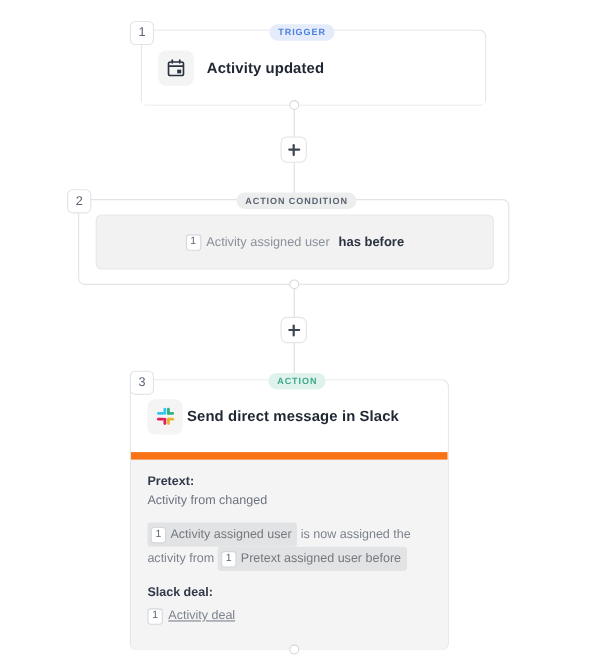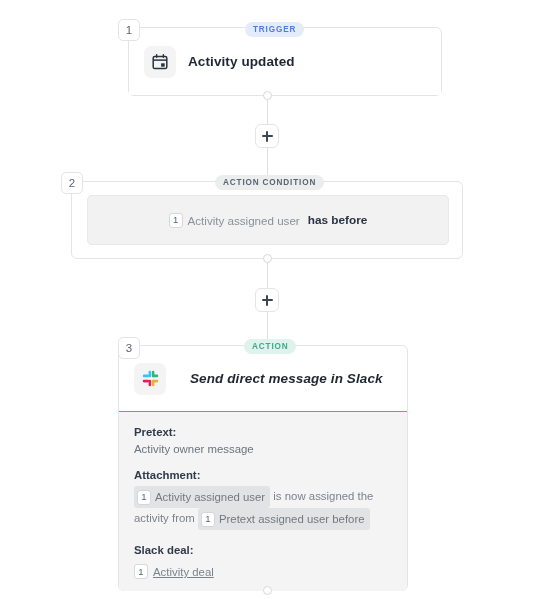--- a/index.html
+++ b/index.html
@@ -121,21 +121,21 @@
     color: #5a6475;
     line-height: 1;
   }
   .var-text { font-size: 11.6px; color: #8a9099; }
   .cond-op { font-size: 11.8px; font-weight: bold; color: #2b3240; margin-left: 3px; }
 
   
   .action-body {
     position: absolute;
     background: #f4f4f5;
-    border-top: 1px solid #f97316;
+    border-top: 7px solid #f97316;
     border-radius: 0 0 6px 6px;
     padding: 14px 15px 0 15px;
   }
   .field-label {
     font-size: 11.4px;
     font-weight: bold;
     color: #31394a;
     margin-bottom: 5px;
   }
   .field-value {
@@ -215,21 +215,21 @@
 
   <div class="dot" style="left:263px; top:254px;"></div>
   <div class="vline" style="left:267px; top:259px; height:32px;"></div>
   <div class="plus-btn" style="left:255px; top:288px;">
     <span class="bar-h"></span>
     <span class="bar-v"></span>
   </div>
   <div class="vline" style="left:267px; top:312px; height:34px;"></div>
 
   <div class="node" style="left:118px; top:345px; width:290px; height:246px;">
-    <div class="node-header" style="height:65px; padding-left:15px; gap:24px;font-style:italic;">
+    <div class="node-header" style="height:65px; padding-left:15px; gap:4px;">
       <span class="node-icon">
         <svg width="19" height="19" viewBox="0 0 24 24" aria-hidden="true">
 
           <rect x="9.6" y="2.2" width="3.2" height="8.1" rx="1.6" fill="#36c5f0"></rect>
           <rect x="2.2" y="7.1" width="8.1" height="3.2" rx="1.6" fill="#36c5f0"></rect>
 
           <rect x="13.7" y="2.2" width="3.2" height="8.1" rx="1.6" fill="#2eb67d"></rect>
           <rect x="13.7" y="7.1" width="8.1" height="3.2" rx="1.6" fill="#2eb67d"></rect>
 
           <rect x="13.7" y="13.7" width="3.2" height="8.1" rx="1.6" fill="#ecb22e"></rect>
@@ -238,23 +238,22 @@
           <rect x="9.6" y="13.7" width="3.2" height="8.1" rx="1.6" fill="#e01e5a"></rect>
           <rect x="2.2" y="13.7" width="8.1" height="3.2" rx="1.6" fill="#e01e5a"></rect>
         </svg>
       </span>
       <span class="node-title">Send direct message in Slack</span>
     </div>
 
     <div class="action-body" style="left:0; top:65px; width:288px; height:180px;">
 
       <div class="field-label">Pretext:</div>
-      <div class="field-value">Activity owner message</div>
-
-      <div class="field-label">Attachment:</div>
+      <div class="field-value">Activity from changed</div>
+
       <div class="token-flow" style="margin-bottom:14px;">
         <span class="token">
           <span class="chip">1</span>
           <span class="token-label">Activity assigned user</span>
         </span>
         <span>is now assigned the activity from</span>
         <span class="token">
           <span class="chip">1</span>
           <span class="token-label">Pretext assigned user before</span>
         </span>

